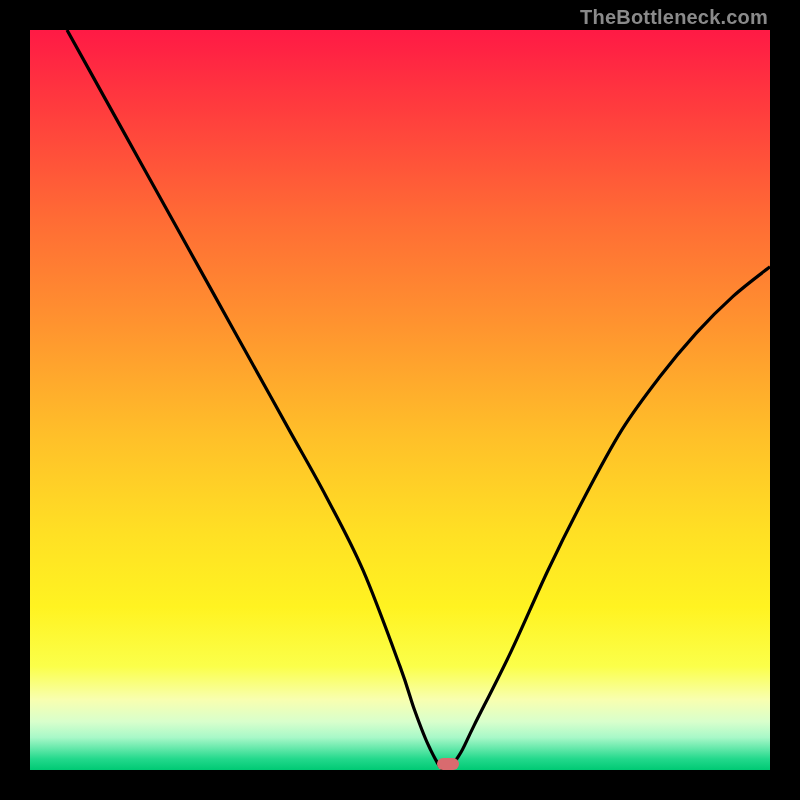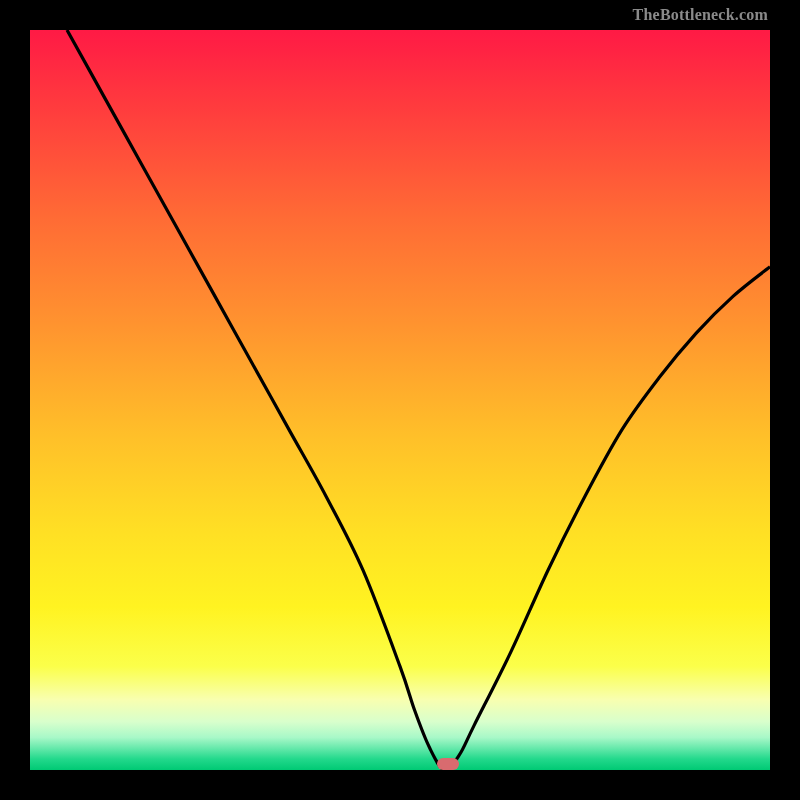--- a/index.html
+++ b/index.html
@@ -29,22 +29,22 @@
     inset: 0;
   }
   .curve {
     position: absolute;
     inset: 0;
   }
   .watermark {
     position: absolute;
     top: 6px;
     right: 32px;
-    font-family: Liberation Serif, serif;
-    font-size: 16px;
+    font-family: Liberation Sans, sans-serif;
+    font-size: 20px;
     font-weight: bold;
     color: #8a8a8a;
     letter-spacing: 0.2px;
     margin-left: 8px;
   }
   .marker {
     position: absolute;
     width: 22px;
     height: 12px;
     border-radius: 6px;

